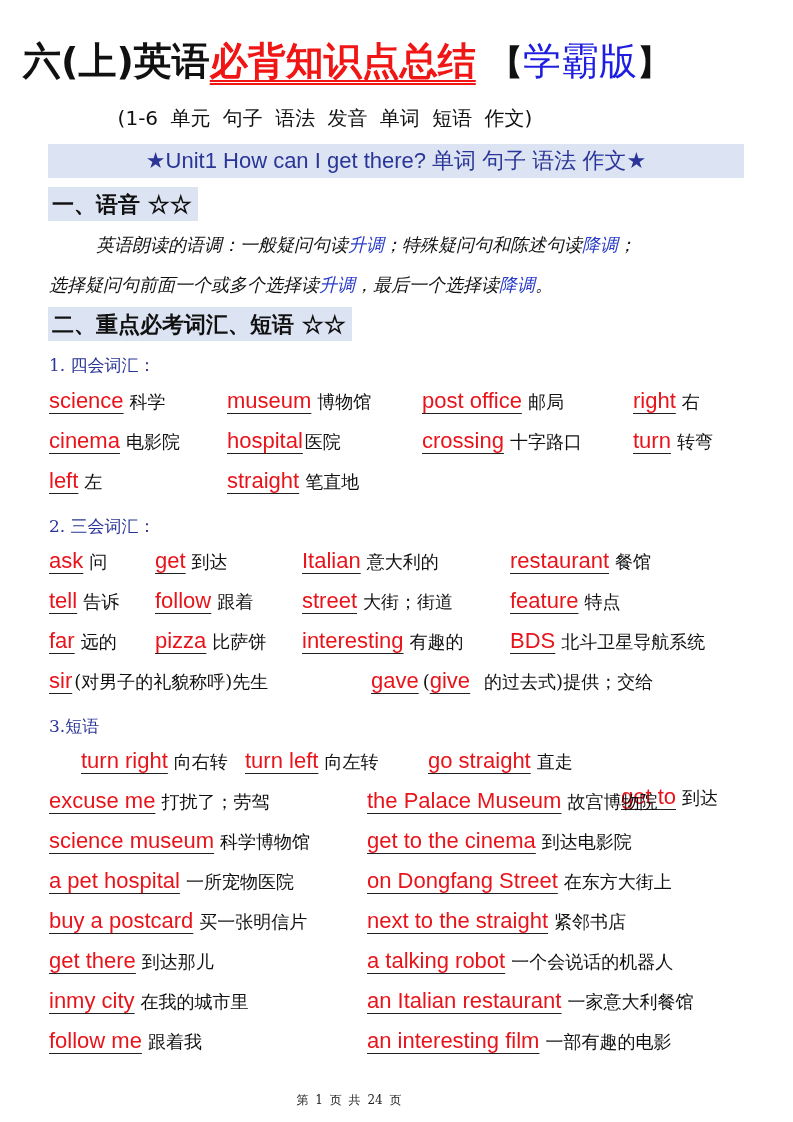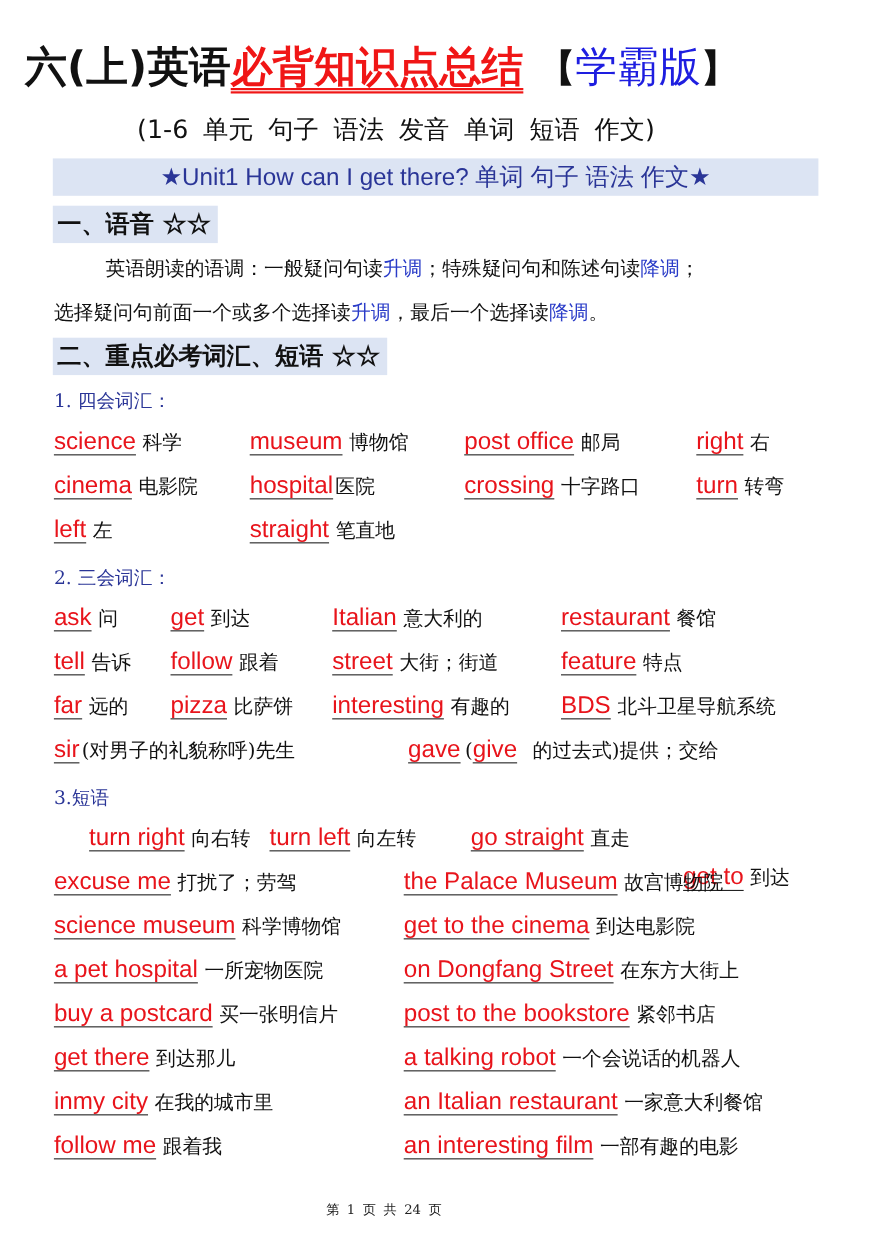--- a/index.html
+++ b/index.html
@@ -11,34 +11,33 @@
   .title {
     left: 0; width: 694px; top: 36px; text-align: center;
     font-family: "DejaVu Sans", "Liberation Sans", sans-serif; font-weight: bold; font-size: 38px; letter-spacing: 0px;
     line-height: 50px; color: #111;
   }
   .title .red { color: #f01616; text-decoration: underline double #f01616; text-underline-offset: 6px; text-decoration-thickness: 2px; }
   .title .blue { color: #1e1ee0; font-weight: normal; }
   .title .brk { font-weight: bold; color: #111; font-size: 34px; }
   .subtitle {
     left: 0; width: 650px; top: 101px; text-align: center;
-    font-family: "DejaVu Sans", "Liberation Sans", sans-serif; font-size: 23px; line-height: 34px; color: #111;
+    font-family: "DejaVu Sans", "Liberation Sans", sans-serif; font-size: 20px; line-height: 34px; color: #111;
     word-spacing: 6px;
-    padding-left: 35px;
   }
   .unit-band {
     left: 48px; top: 144px; width: 696px; height: 34px; background: #dce4f3;
     font-family: "Liberation Sans", "DejaVu Sans", sans-serif; color: #2a3597; font-size: 22px; line-height: 34px; text-align: center;
   }
   .sec-band {
     left: 48px; height: 34px; background: #dce4f3;
     font-size: 22px; line-height: 34px; color: #111; font-weight: bold; padding: 0 6px 0 4px;
   }
   .para {
-    font-size: 18px; line-height: 40px; color: #111;
+    font-size: 18px; line-height: 40px; color: #111; font-style: italic;
   }
   .para .blue { color: #2a3cc8; }
   .sub {
     font-size: 17px; line-height: 24px; color: #2a3597;
   }
   .row { font-size: 19px; line-height: 30px; }
   .en {
     font-family: Liberation Sans, sans-serif; color: #e8141b; font-size: 22px;
     text-decoration: underline; text-decoration-color: #222; text-underline-offset: 5px; text-decoration-thickness: 1px;
   }
@@ -115,21 +114,21 @@
 <div class="abs row" style="left:49px; top:786px;"><span class="en">excuse me</span><span class="zh">打扰了；劳驾</span></div>
 <div class="abs row" style="left:367px; top:786px;"><span class="en">the Palace Museum</span><span class="zh">故宫博物院</span></div>
 
 <div class="abs row" style="left:49px; top:826px;"><span class="en">science museum</span><span class="zh">科学博物馆</span></div>
 <div class="abs row" style="left:367px; top:826px;"><span class="en">get to the cinema</span><span class="zh">到达电影院</span></div>
 
 <div class="abs row" style="left:49px; top:866px;"><span class="en">a pet hospital</span><span class="zh">一所宠物医院</span></div>
 <div class="abs row" style="left:367px; top:866px;"><span class="en">on Dongfang Street</span><span class="zh">在东方大街上</span></div>
 
 <div class="abs row" style="left:49px; top:906px;"><span class="en">buy a postcard</span><span class="zh">买一张明信片</span></div>
-<div class="abs row" style="left:367px; top:906px;"><span class="en">post to the bookstore</span><span class="zh">紧邻书店</span></div>
+<div class="abs row" style="left:367px; top:906px;"><span class="en">next to the straight</span><span class="zh">紧邻书店</span></div>
 
 <div class="abs row" style="left:49px; top:946px;"><span class="en">get there</span><span class="zh">到达那儿</span></div>
 <div class="abs row" style="left:367px; top:946px;"><span class="en">a talking robot</span><span class="zh">一个会说话的机器人</span></div>
 
 <div class="abs row" style="left:49px; top:986px;"><span class="en">inmy city</span><span class="zh">在我的城市里</span></div>
 <div class="abs row" style="left:367px; top:986px;"><span class="en">an Italian restaurant</span><span class="zh">一家意大利餐馆</span></div>
 
 <div class="abs row" style="left:49px; top:1026px;"><span class="en">follow me</span><span class="zh">跟着我</span></div>
 <div class="abs row" style="left:367px; top:1026px;"><span class="en">an interesting film</span><span class="zh">一部有趣的电影</span></div>
 

